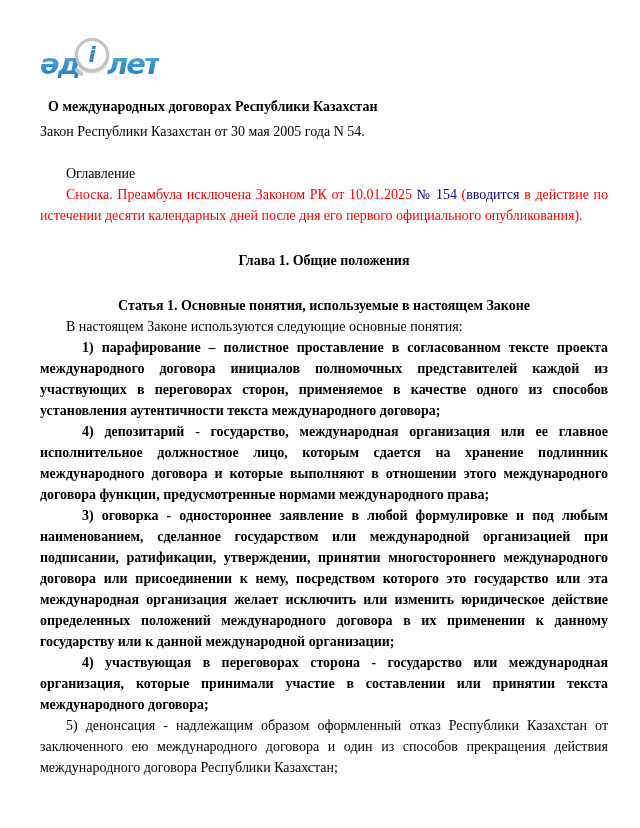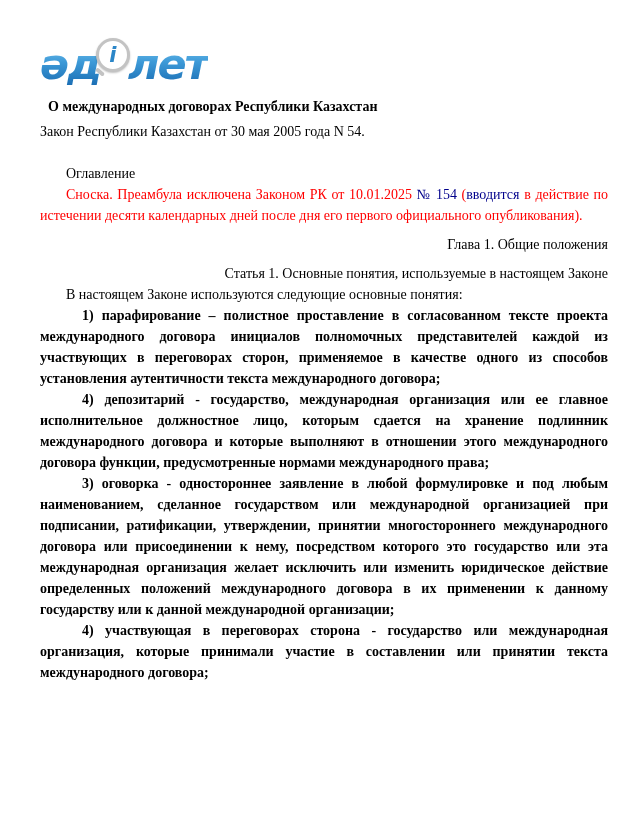--- a/index.html
+++ b/index.html
@@ -24,21 +24,21 @@
     align-items: flex-end;
     height: 56px;
     margin-bottom: 10px;
     cursor: pointer;
     user-select: none;
   }
   .logo-text {
     font-family: "DejaVu Sans", sans-serif;
     font-style: italic;
     font-weight: bold;
-    font-size: 43px;
+    font-size: 29px;
     line-height: 44px;
     letter-spacing: -2px;
     background: linear-gradient(180deg, #7cc7ef 0%, #3d9ad8 45%, #1a6db3 100%);
     -webkit-background-clip: text;
     background-clip: text;
     color: transparent;
   }
   .magnifier {
     position: relative;
     width: 34px; height: 34px;
@@ -79,24 +79,24 @@
     margin: 0 0 21px 0;
   }
   .para {
     margin: 0;
     text-align: justify;
   }
   .para.indent-sm { text-indent: 26px; }
   .para.indent-lg { text-indent: 42px; font-weight: bold; }
   .para.toc { text-align: left; text-indent: 26px; }
   .para.heading {
-    font-weight: normal;
-    text-align: right;
+    font-weight: bold;
+    text-align: center;
     text-indent: 0;
-    margin-top: 8px;
+    margin-top: 24px;
   }
   .red { color: #ff0000; }
   .law-link {
     color: #00008b;
     text-decoration: none;
     cursor: pointer;
   }
 </style>
 </head>
 <body>
@@ -117,15 +117,16 @@
   <div>
       <p class="para toc"><span>Оглавление</span></p>
       <p class="para footnote indent-sm"><span class="red">Сноска. Преамбула исключена Законом РК от 10.01.2025 </span><a class="law-link" href="#">№ 154</a><span class="red"> (</span><a class="law-link" href="#">вводится</a><span class="red"> в действие по истечении десяти календарных дней после дня его первого официального опубликования).</span></p>
       <p class="para heading"><span>Глава 1. Общие положения</span></p>
       <p class="para heading"><span>Статья 1. Основные понятия, используемые в настоящем Законе</span></p>
       <p class="para body indent-sm"><span>В настоящем Законе используются следующие основные понятия:</span></p>
       <p class="para body indent-lg"><span>1) парафирование – полистное проставление в согласованном тексте проекта международного договора инициалов полномочных представителей каждой из участвующих в переговорах сторон, применяемое в качестве одного из способов установления аутентичности текста международного договора;</span></p>
       <p class="para body indent-lg"><span>4) депозитарий - государство, международная организация или ее главное исполнительное должностное лицо, которым сдается на хранение подлинник международного договора и которые выполняют в отношении этого международного договора функции, предусмотренные нормами международного права;</span></p>
       <p class="para body indent-lg"><span>3) оговорка - одностороннее заявление в любой формулировке и под любым наименованием, сделанное государством или международной организацией при подписании, ратификации, утверждении, принятии многостороннего международного договора или присоединении к нему, посредством которого это государство или эта международная организация желает исключить или изменить юридическое действие определенных положений международного договора в их применении к данному государству или к данной международной организации;</span></p>
       <p class="para body indent-lg"><span>4) участвующая в переговорах сторона - государство или международная организация, которые принимали участие в составлении или принятии текста международного договора;</span></p>
+      <p class="para body indent-sm"><span>5) денонсация - надлежащим образом оформленный отказ Республики Казахстан от заключенного ею международного договора и один из способов прекращения действия международного договора Республики Казахстан;</span></p>
     </div>
 
 </div>
 
 </body></html>

